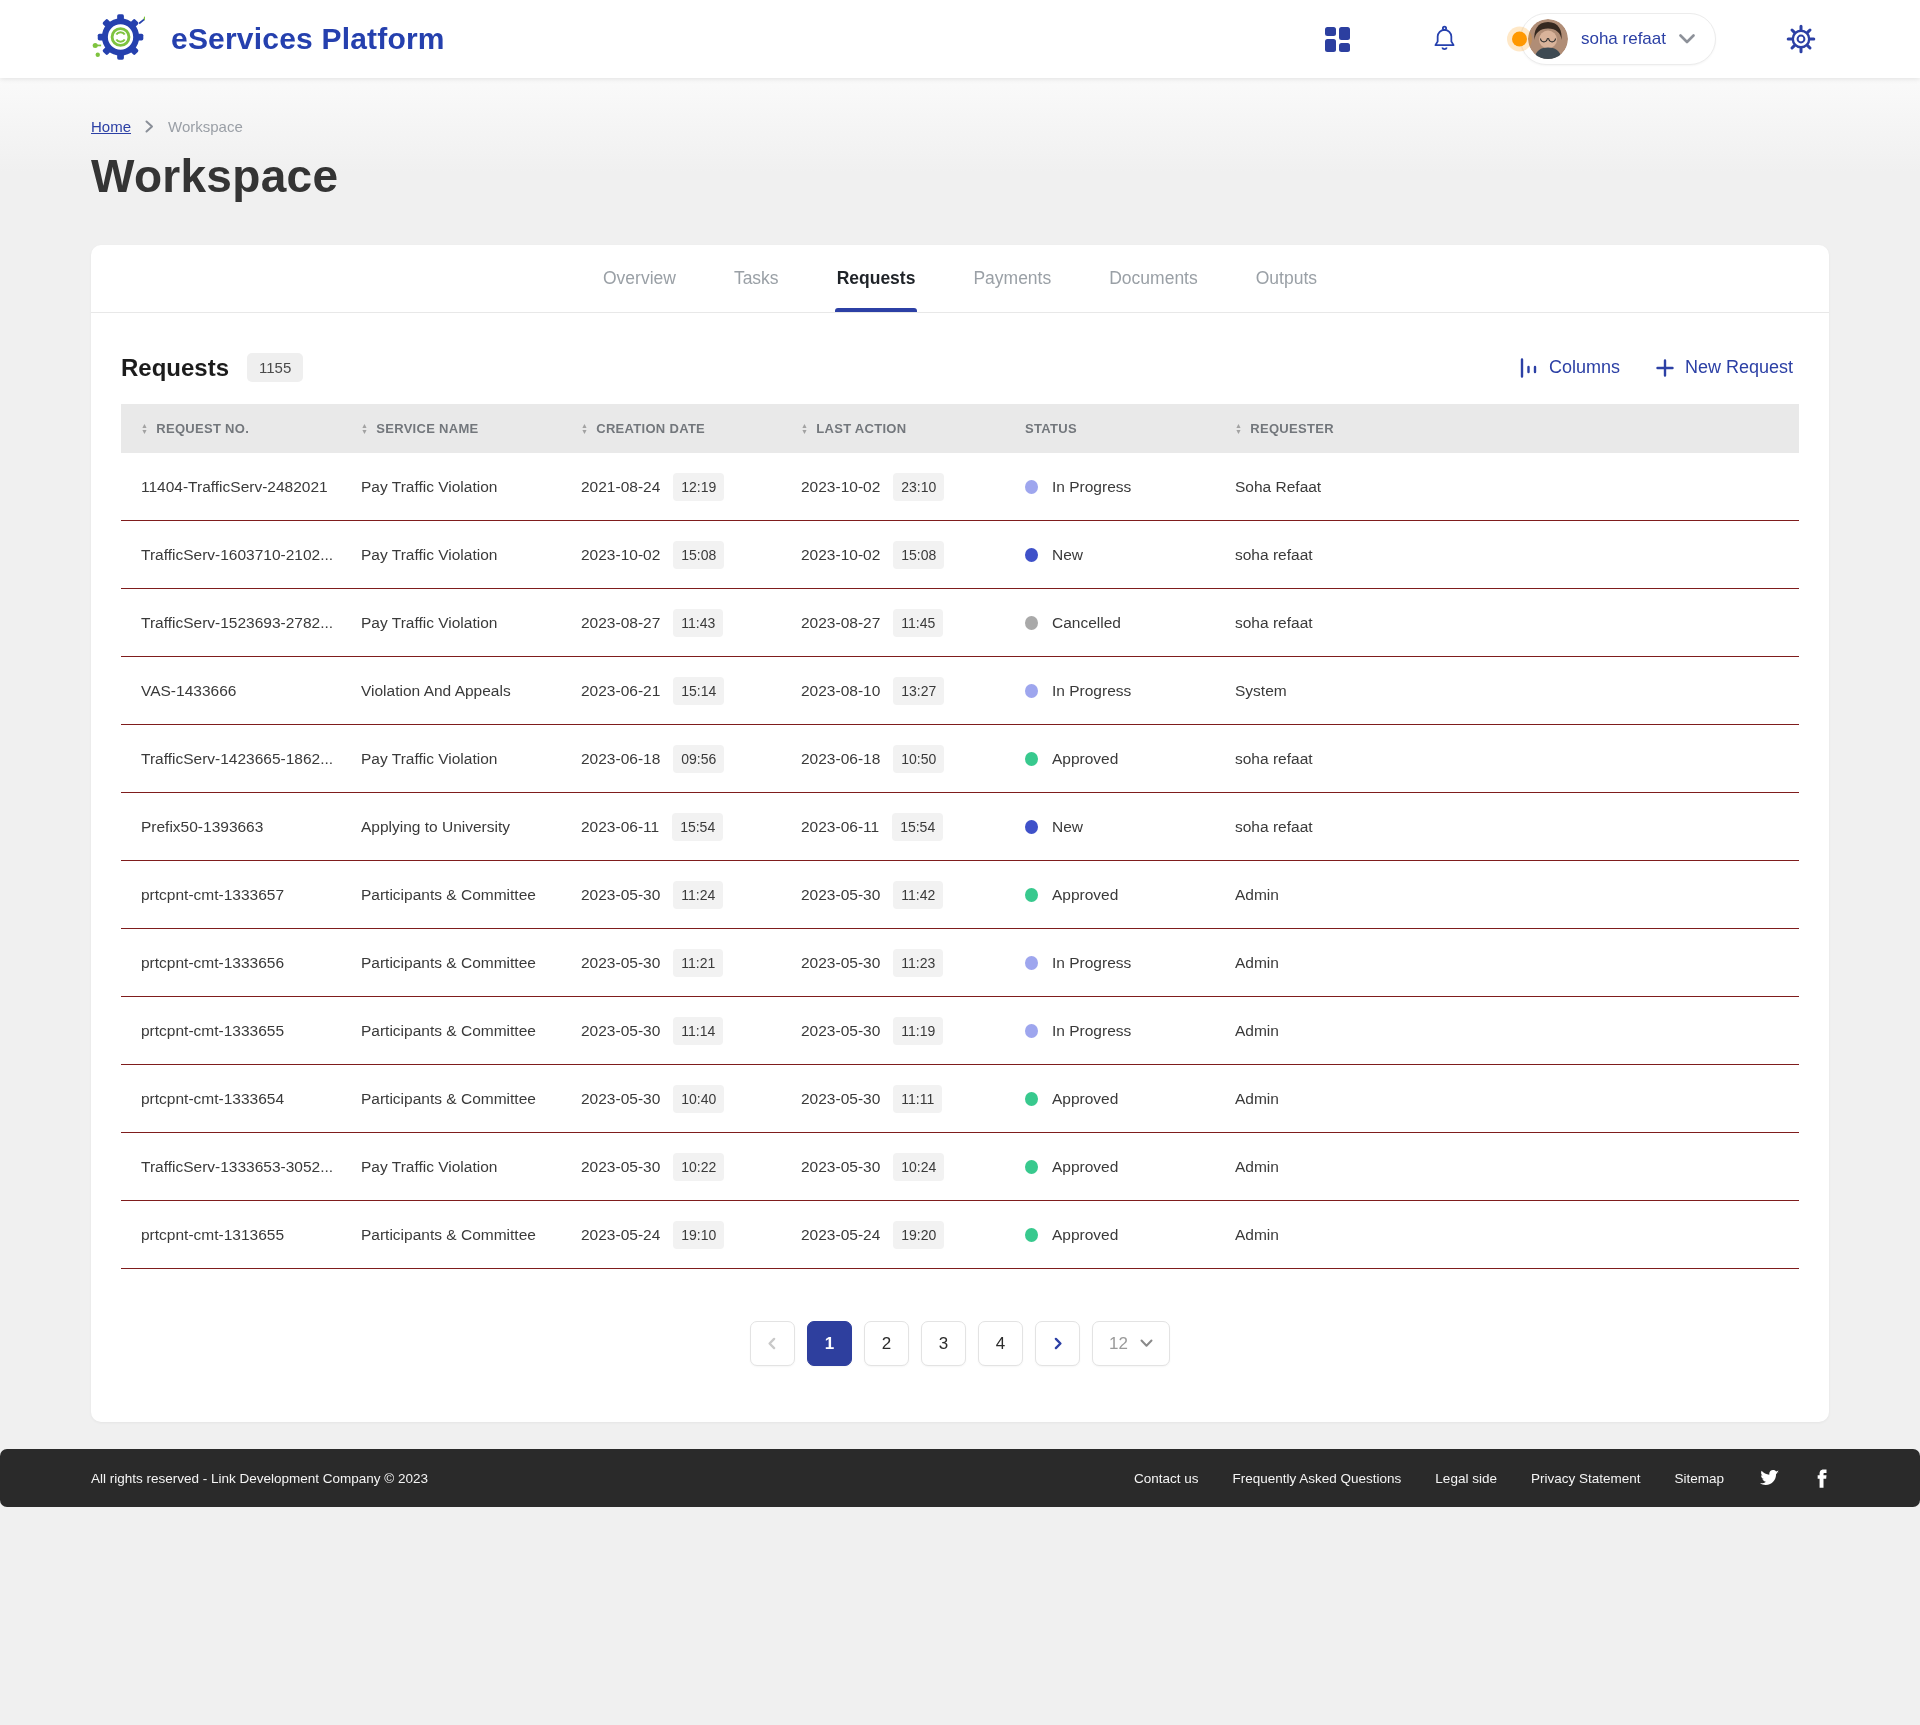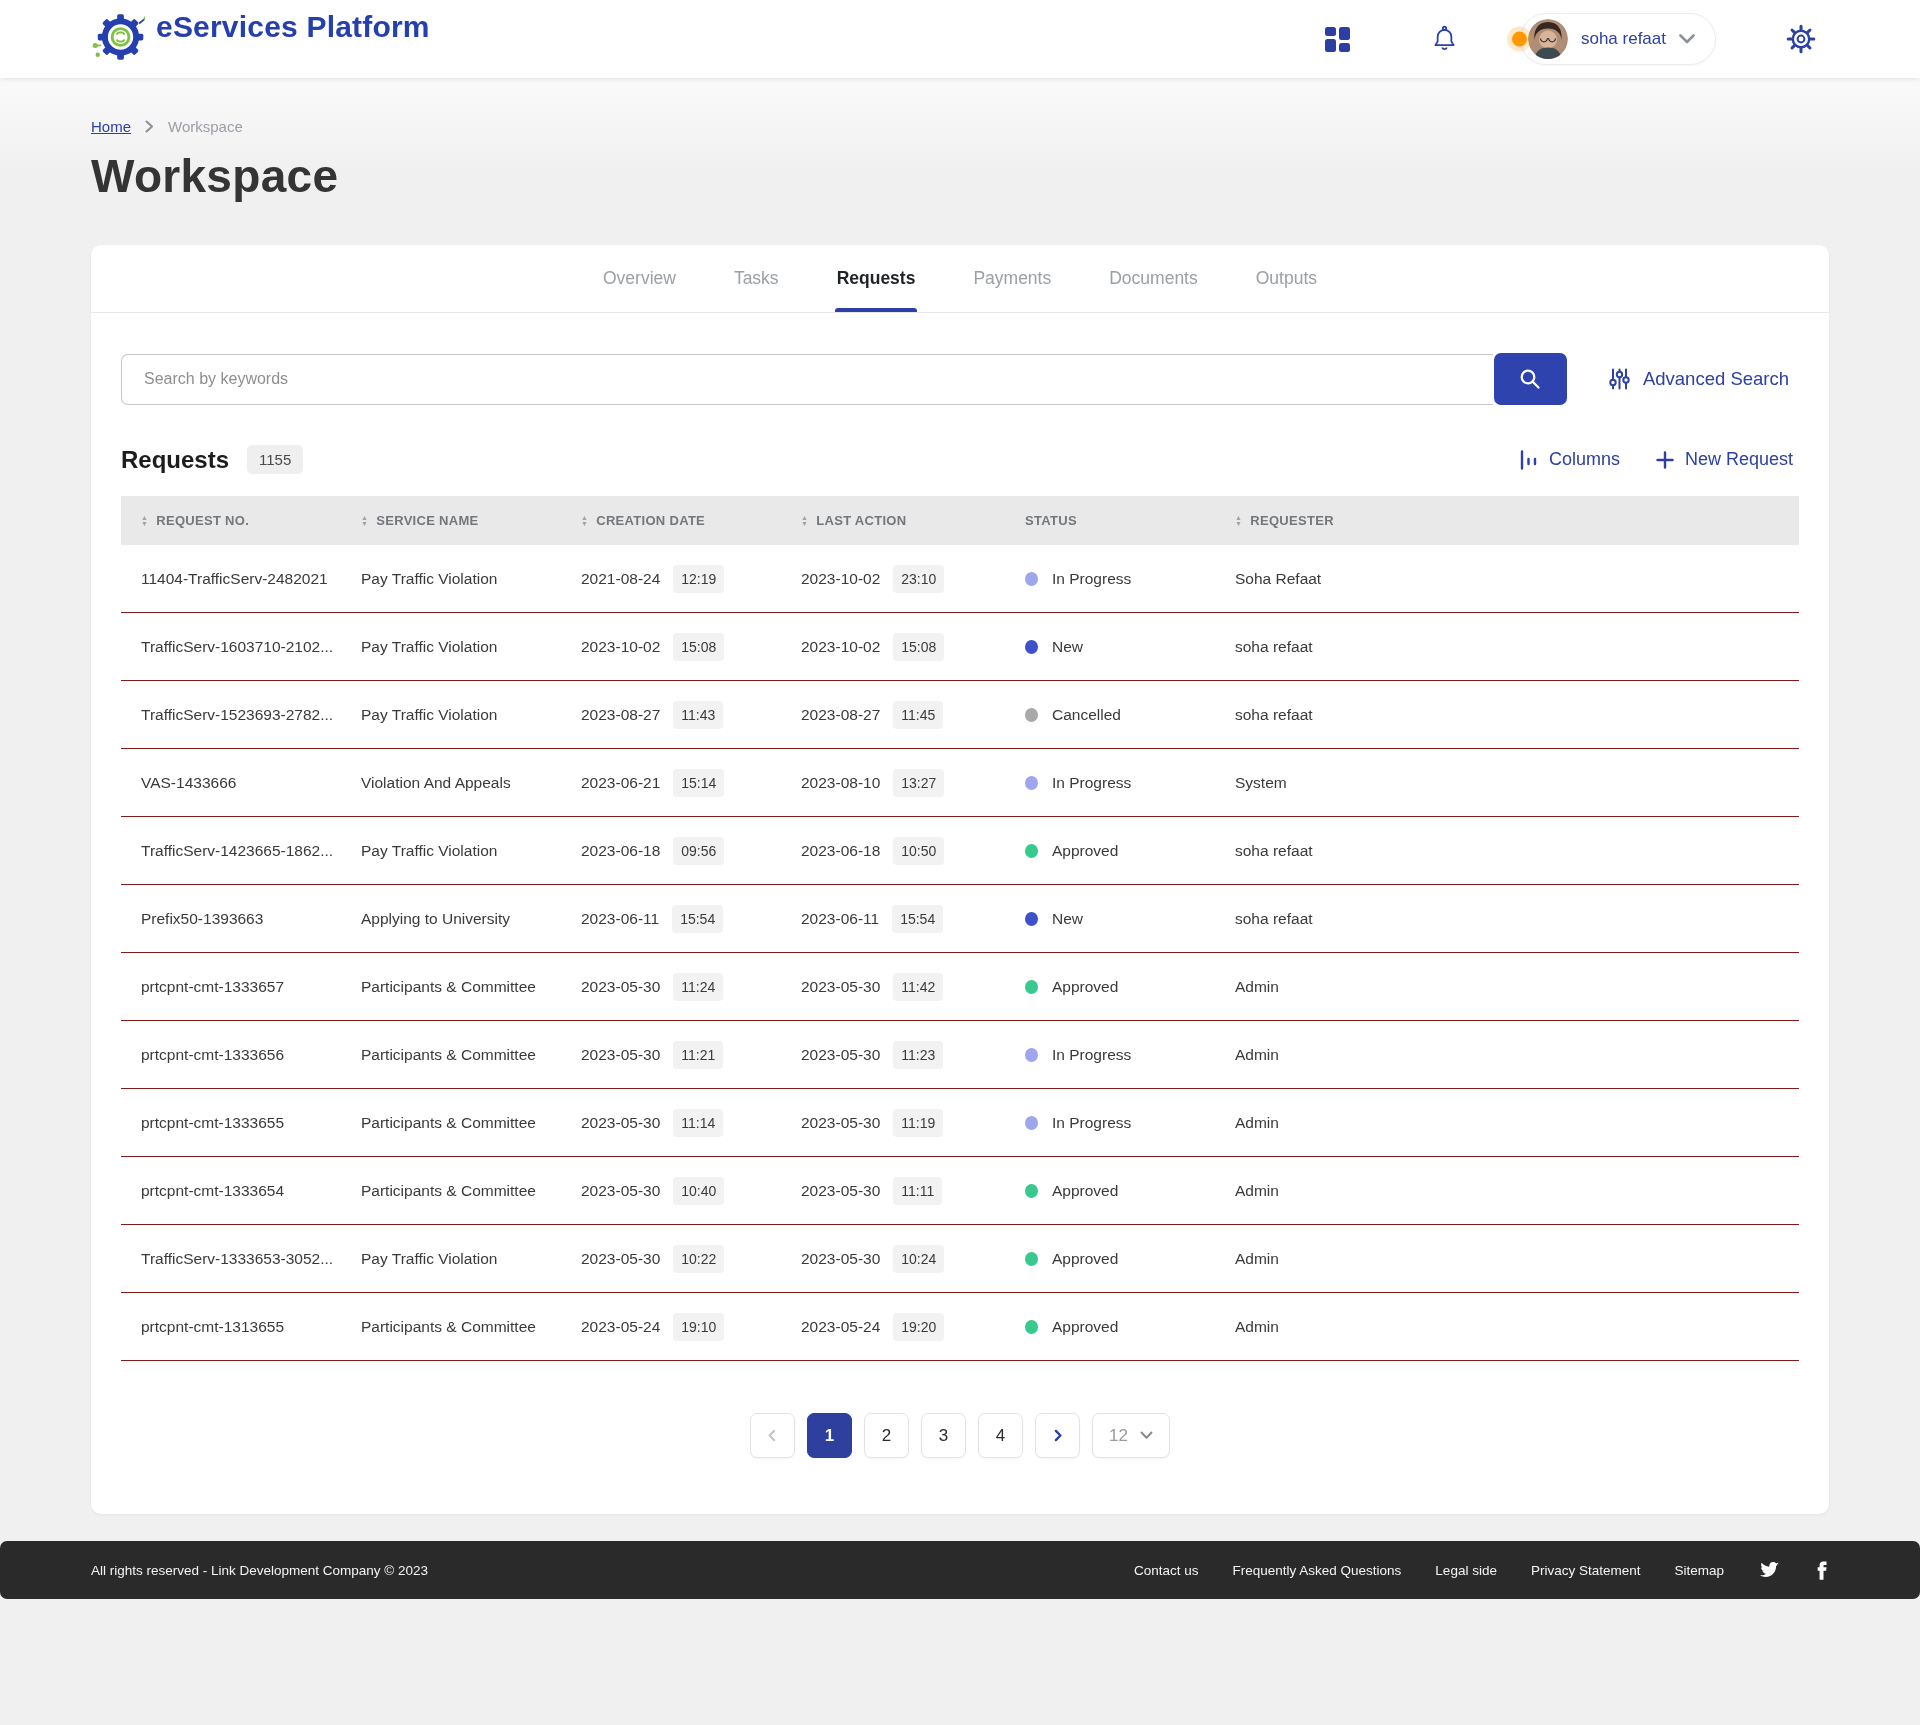--- a/index.html
+++ b/index.html
@@ -12,21 +12,21 @@
     color:#3a3a3a;
   }
   button { font-family:inherit; }
 
   
   .app-header {
     height:78px; background:#fff; display:flex; align-items:center;
     padding:0 100px 0 91px; box-shadow:0 1px 5px rgba(0,0,0,.10);
     position:relative; z-index:5;
   }
-  .brand { display:flex; align-items:flex-start; gap:11px; cursor:pointer; }
+  .brand { display:flex; align-items:center; gap:26px; cursor:pointer; }
   .brand-title { font-size:30px; font-weight:700; color:#2540ae; letter-spacing:.2px; }
   .header-right { margin-left:auto; display:flex; align-items:center; }
   .icon-btn { background:none; border:none; cursor:pointer; padding:4px; display:flex; align-items:center; }
   .icon-bell { margin-left:72px; }
   .user-pill {
     position:relative; margin-left:58px; display:flex; align-items:center; gap:13px;
     background:#fff; border:1px solid #ececec; border-radius:30px;
     padding:5px 20px 5px 7px; cursor:pointer; box-shadow:0 1px 2px rgba(0,0,0,.04);
   }
   .notif-dot {
@@ -239,44 +239,20 @@
 
   <nav class="tab-bar" data-interactable="false">
       <button class="tab" data-interactable="true">Overview</button>
       <button class="tab" data-interactable="true">Tasks</button>
       <button class="tab active" data-interactable="true">Requests</button>
       <button class="tab" data-interactable="true">Payments</button>
       <button class="tab" data-interactable="true">Documents</button>
       <button class="tab" data-interactable="true">Outputs</button>
     </nav>
 
-  <div class="search-row" data-interactable="false">
-    <div class="search-group" data-interactable="false">
-      <input class="search-input" type="text" data-interactable="true" placeholder="Search by keywords" style="">
-      <button class="search-btn" data-interactable="true" title="Search">
-        <span data-interactable="false" style="display:flex;">
-          <svg width="24" height="24" viewBox="0 0 24 24" fill="none" stroke="#fff" stroke-width="2.3" stroke-linecap="round">
-            <circle cx="10" cy="10" r="6.3"></circle>
-              <path d="M15 15 L20.5 20.5"></path>
-          </svg>
-        </span>
-      </button>
-    </div>
-    <button class="adv-search" data-interactable="true">
-      <span data-interactable="false" style="display:flex;">
-        <svg width="21" height="22" viewBox="0 0 21 22" fill="#fff" stroke="#2c40a5" stroke-width="2" stroke-linecap="round">
-          <path d="M4 1.5 v19 M10.5 1.5 v19 M17 1.5 v19"></path>
-          <circle cx="4" cy="14.5" r="2.7"></circle>
-            <circle cx="10.5" cy="6.5" r="2.7"></circle>
-            <circle cx="17" cy="12" r="2.7"></circle>
-        </svg>
-      </span>
-      <span data-interactable="false">Advanced Search</span>
-    </button>
-  </div>
 
 
   <div class="requests-head" data-interactable="false">
     <h2 class="requests-title" data-interactable="false">Requests</h2>
     <span class="count-badge" data-interactable="false">1155</span>
     <div class="head-actions" data-interactable="false">
       <button class="text-btn" data-interactable="true">
         <span data-interactable="false" style="display:flex;">
           <svg width="18" height="20" viewBox="0 0 18 20" fill="none" stroke="#2c40a5" stroke-width="2.4" stroke-linecap="round">
             <path d="M2 1.5 v17 M8.5 9 v5 M15 9 v5"></path>

